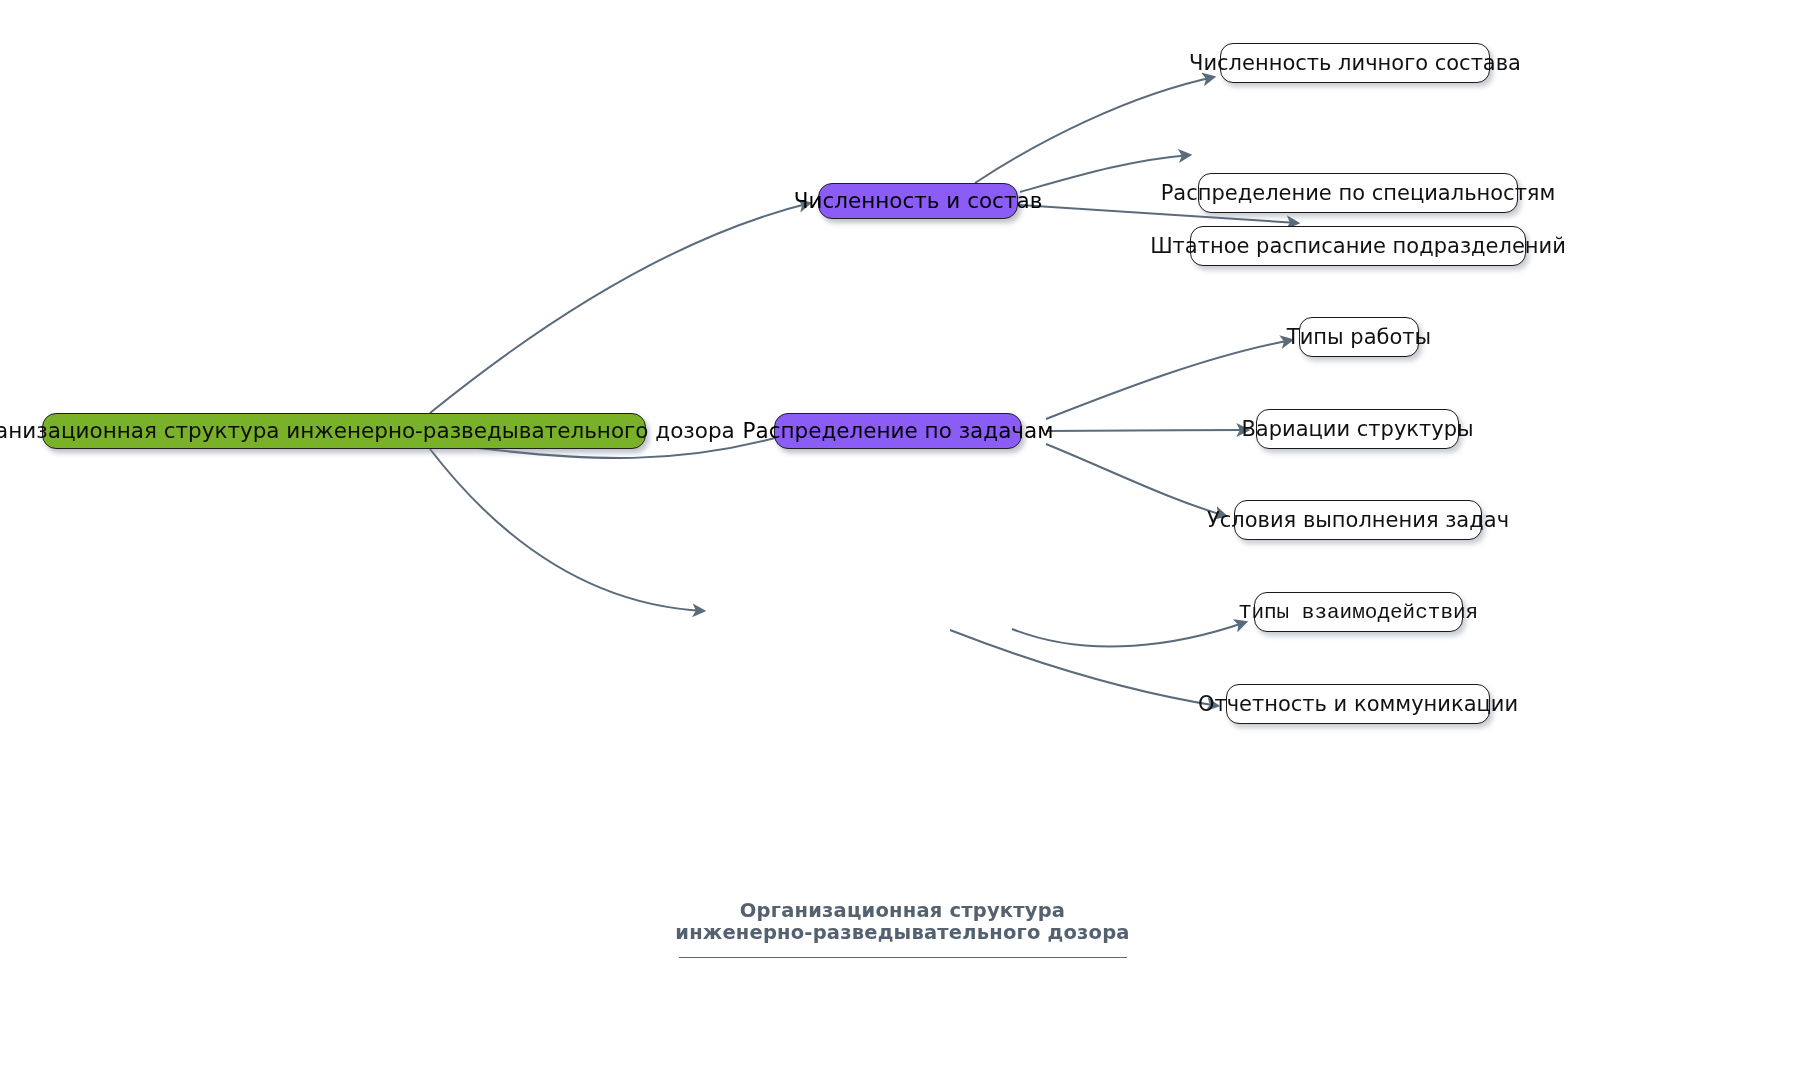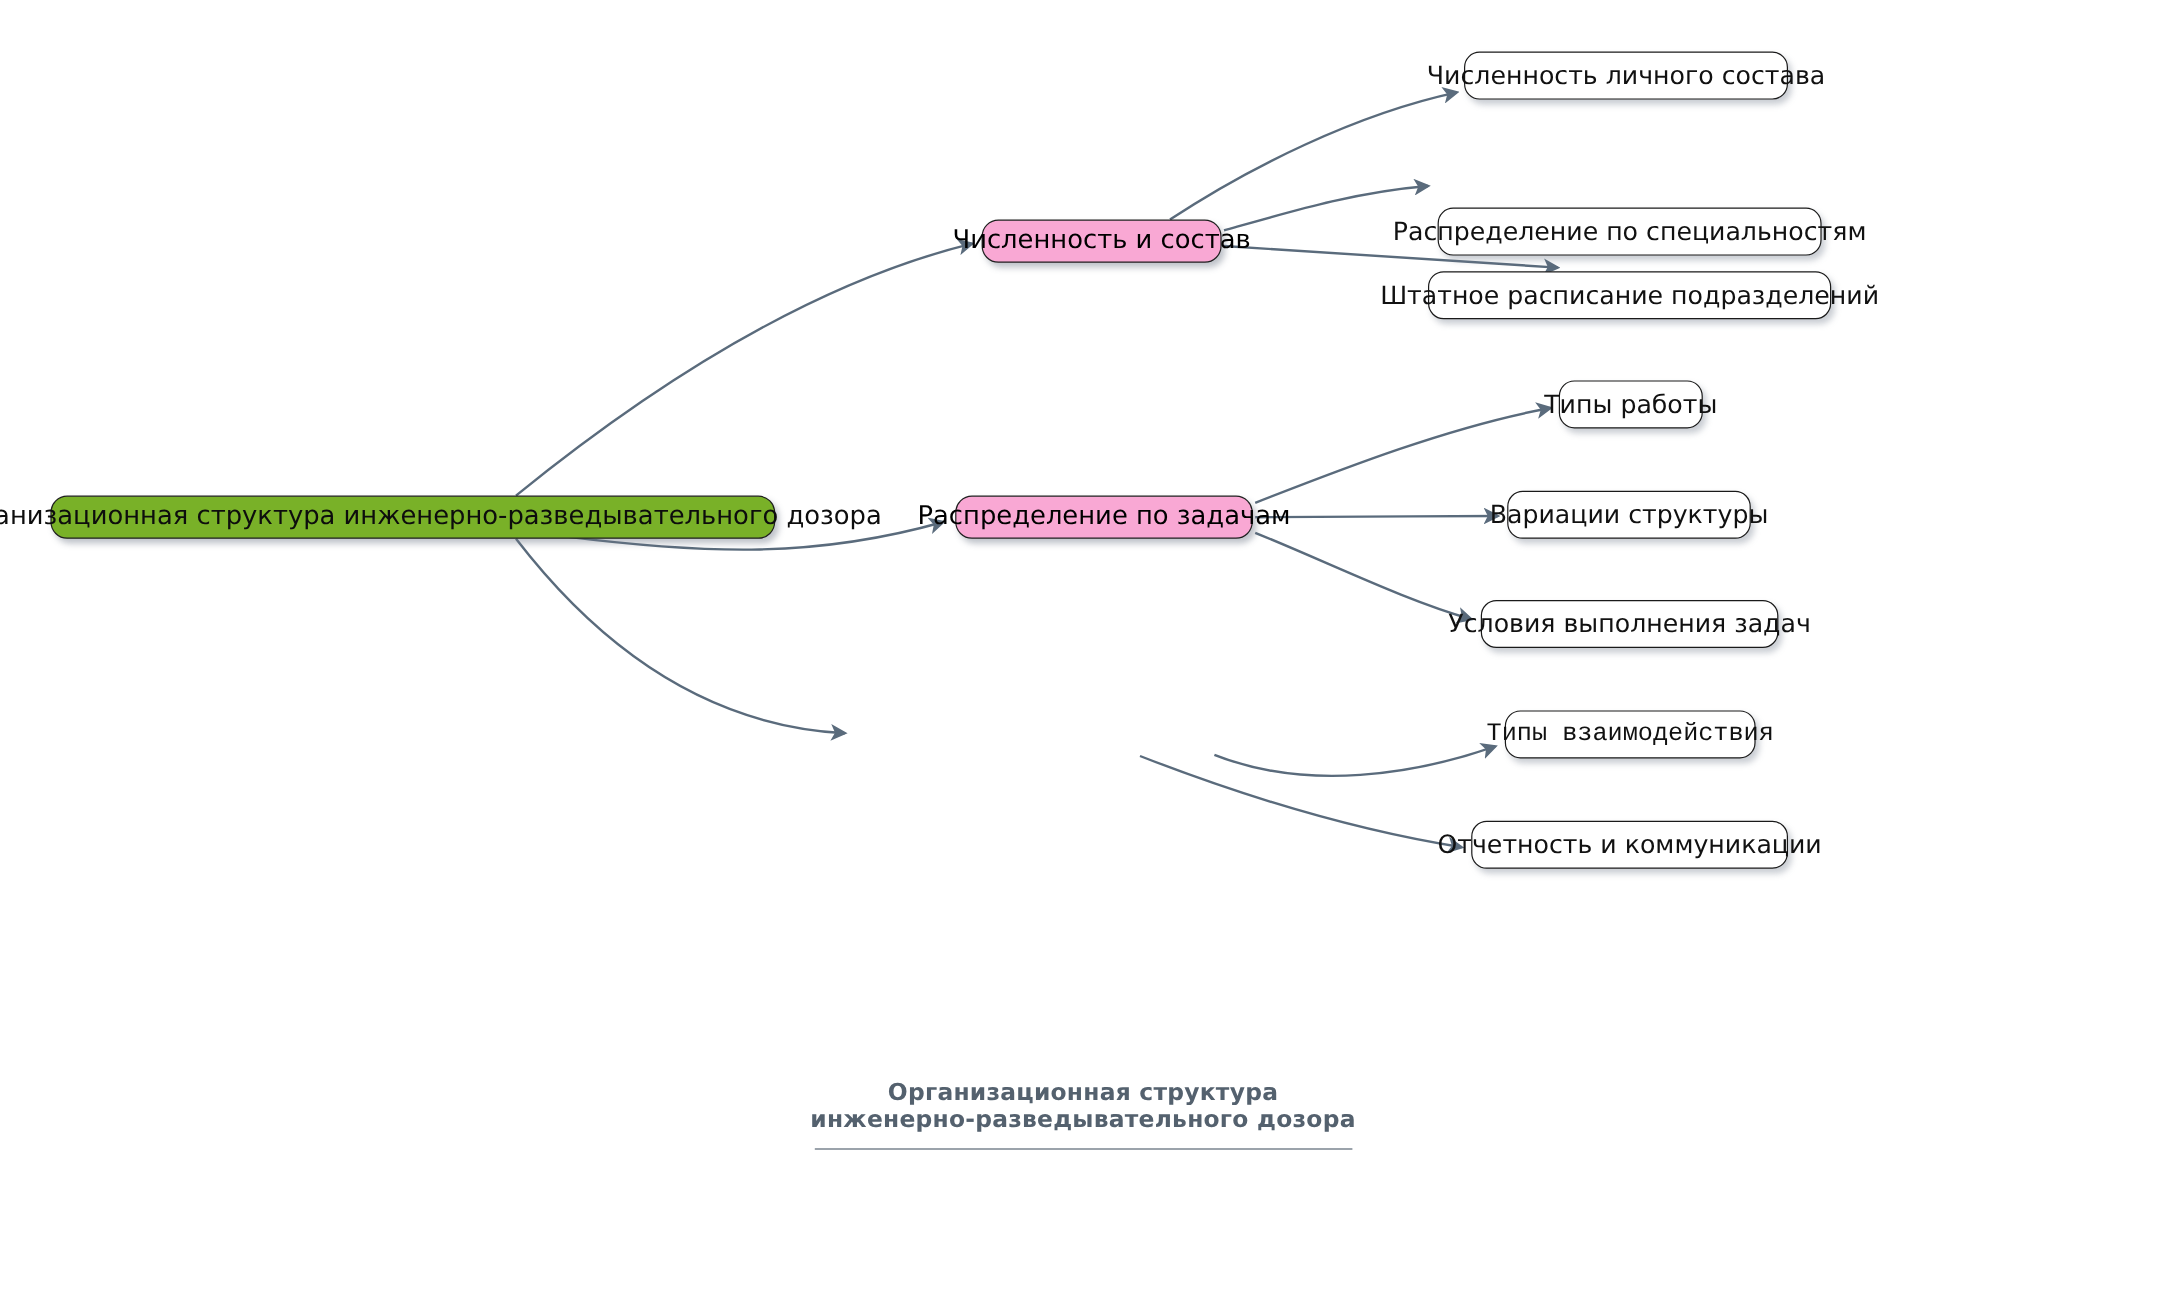--- a/index.html
+++ b/index.html
@@ -45,21 +45,21 @@
   .node-root {
     background: #79b128;
     border: 1.7px solid #1f1f1f;
     color: #0d0d0d;
     font-size: 21.5px;
     border-radius: 14px;
     box-shadow: 3px 4px 5px rgba(110,120,135,0.45);
     padding: 0 16px;
   }
   .node-branch {
-    background: #f9a8d4;
+    background: #8b5cf6;
     border: 1.7px solid #1f1f1f;
     color: #000000;
     font-size: 21.5px;
     border-radius: 14px;
     box-shadow: 3px 4px 5px rgba(110,120,135,0.45);
     padding: 0 16px;
   }
   .node-leaf {
     background: #ffffff;
     border: 1.8px solid #1a1a1a;
@@ -143,21 +143,21 @@
   <div class="node node-leaf" style="left:1220px; top:43px; width:270px; height:40px;">
     <span class="node-label">Численность личного состава</span>
   </div>
   <div class="node node-leaf" style="left:1198px; top:134px; width:320px; height:40px;margin-top:39px;">
     <span class="node-label">Распределение по специальностям</span>
   </div>
   <div class="node node-leaf" style="left:1190px; top:226px; width:336px; height:40px;">
     <span class="node-label">Штатное расписание подразделений</span>
   </div>
 
-  <div class="node node-branch" style="left:796px; top:413px; width:248px; height:36px;">
+  <div class="node node-branch" style="left:774px; top:413px; width:248px; height:36px;">
     <span class="node-label">Распределение по задачам</span>
   </div>
   <div class="node node-leaf" style="left:1299px; top:317px; width:120px; height:40px;">
     <span class="node-label">Типы работы</span>
   </div>
   <div class="node node-leaf" style="left:1256px; top:409px; width:203px; height:40px;">
     <span class="node-label">Вариации структуры</span>
   </div>
   <div class="node node-leaf" style="left:1234px; top:500px; width:248px; height:40px;">
     <span class="node-label">Условия выполнения задач</span>

